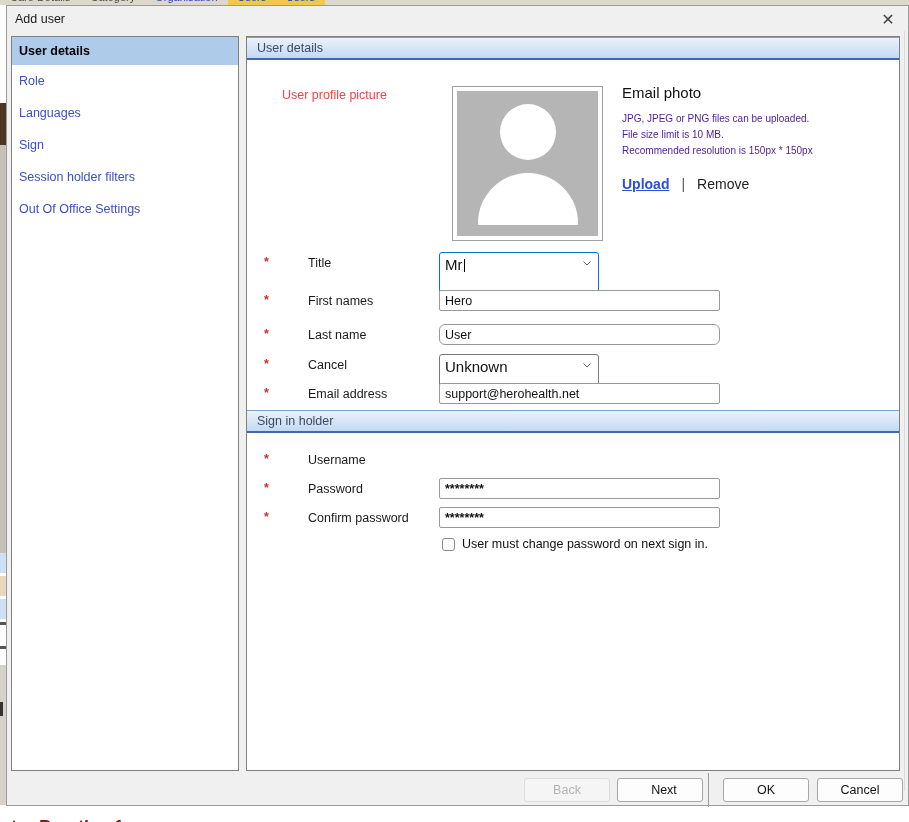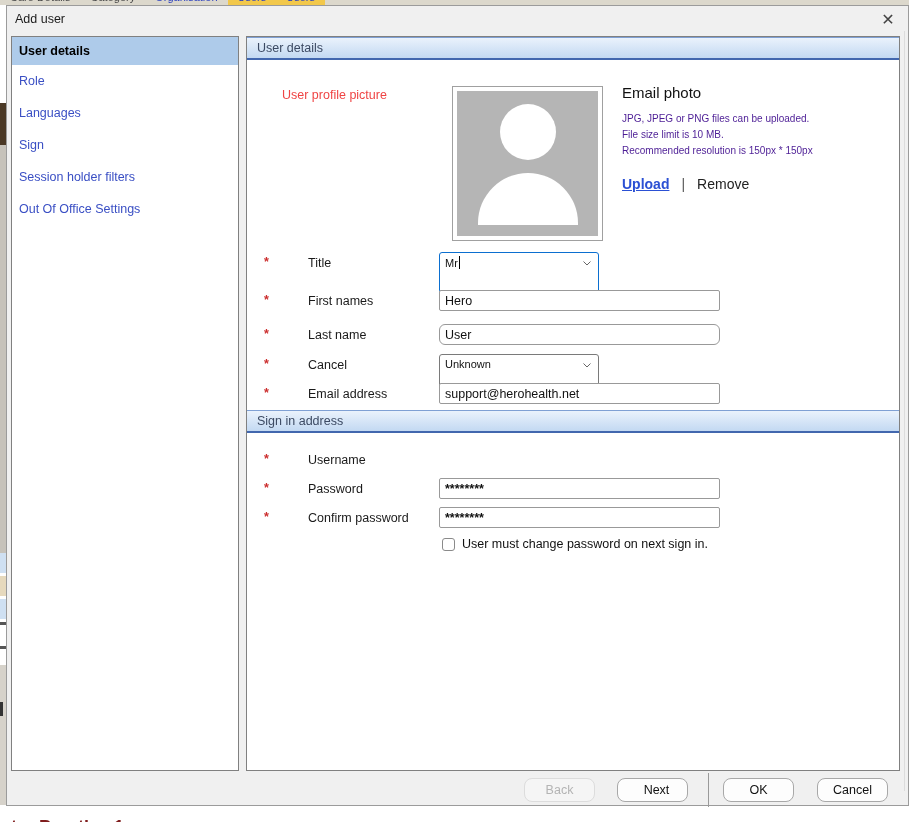--- a/index.html
+++ b/index.html
@@ -63,37 +63,37 @@
   .upload-sep { color:#555; margin:0 12px; }
   .remove-label { color:#222222; cursor:pointer; }
 
   
   .req { position:absolute; left:17px; font-size:12.5px; font-weight:bold; color:#cc2e2e; }
   .flabel { position:absolute; left:33px; font-size:12.5px; color:#1a1a1a;margin-left:28px; }
   .tinput { position:absolute; left:192px; width:281px; height:21px; border:1px solid #999999;
             border-radius:2px; font-family:inherit; font-size:12.5px; color:#111;
             padding:0 5px; background:#ffffff; outline:none; }
   .combo { position:absolute; left:192px; width:160px; height:41px; background:#ffffff;
-           border:1px solid #7a7a7a; border-radius:3px; font-size:11px; color:#111;
+           border:1px solid #7a7a7a; border-radius:3px; font-size:15px; color:#111;
            padding:3px 22px 0 5px; cursor:default; }
   .combo.focused { border:1.5px solid #0b6fd0; }
   .caret { display:inline-block; width:1px; height:13px; background:#000;
            vertical-align:-2px; margin-left:1px; }
   .chev { position:absolute; right:7px; top:8px; width:8px; height:5px; }
   .chev svg { display:block; }
 
   
   .chk-row { position:absolute; left:195px; top:500px; display:flex; align-items:center; }
   .chk-box { width:13px; height:13px; background:#fff; border:1px solid #8a8a8a;
              border-radius:3px; margin-right:7px; }
   .chk-label { font-size:12.5px; color:#111; }
 
   
-  .btn { position:absolute; top:772px; width:71px; height:24px; background:#fdfdfd;
-         border:1px solid #a8a8a8; border-radius:8px; font-family:inherit;
+  .btn { position:absolute; top:772px; width:86px; height:24px; background:#fdfdfd;
+         border:1px solid #a8a8a8; border-radius:3px; font-family:inherit;
          font-size:12.5px; color:#111; cursor:pointer; }
   .btn.disabled { background:#f5f5f5; border-color:#dcdcdc; color:#b4b4b4; cursor:default; }
   .footer-divider { position:absolute; left:701px; top:767px; width:1px; height:34px;
                     background:#9a9a9a; }
   .right-groove { position:absolute; left:897px; top:25px; width:1px; height:760px;
                   background:#dcdcdc; }
 </style>
 </head>
 <body>
 
@@ -185,21 +185,21 @@
         <svg width="8" height="5" viewBox="0 0 8 5">
             <polyline points="0.5,0.5 4,4 7.5,0.5" fill="none" stroke="#666" stroke-width="1"></polyline>
           </svg>
       </span>
     </div>
 
     <span class="req" style="top:349px;">*</span>
     <span class="flabel" style="top:350px;">Email address</span>
     <input class="tinput" style="top: 346px;" type="text" value="support@herohealth.net">
 
-    <div class="section-bar bar-signin">Sign in address</div>
+    <div class="section-bar bar-signin">Sign in holder</div>
 
     <span class="req" style="top:415px;">*</span>
     <span class="flabel" style="top:416px;">Username</span>
 
     <span class="req" style="top:444px;">*</span>
     <span class="flabel" style="top:445px;">Password</span>
     <input class="tinput" style="top: 441px; font-weight: bold;" type="text" value="********">
 
     <span class="req" style="top:473px;">*</span>
     <span class="flabel" style="top:474px;">Confirm password</span>

